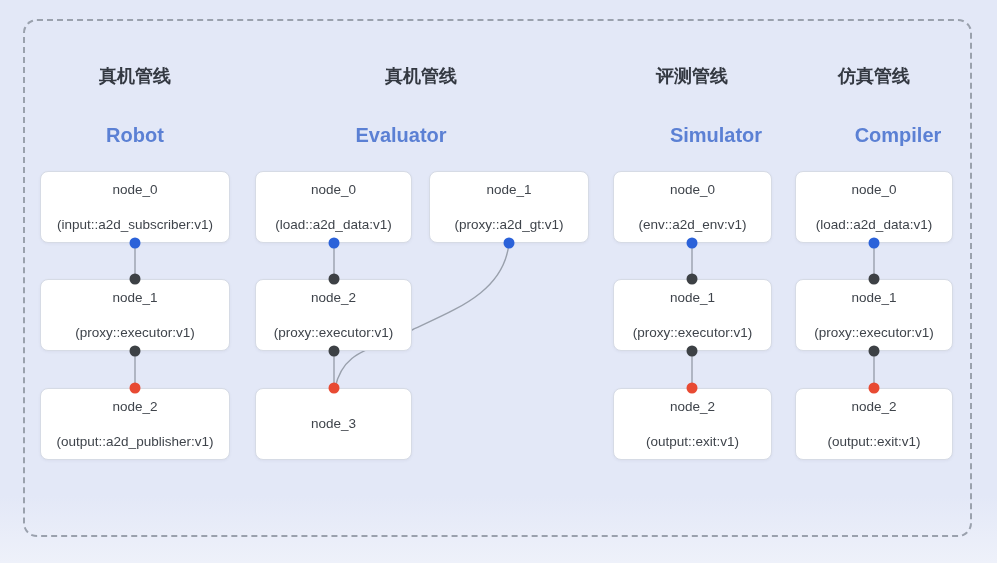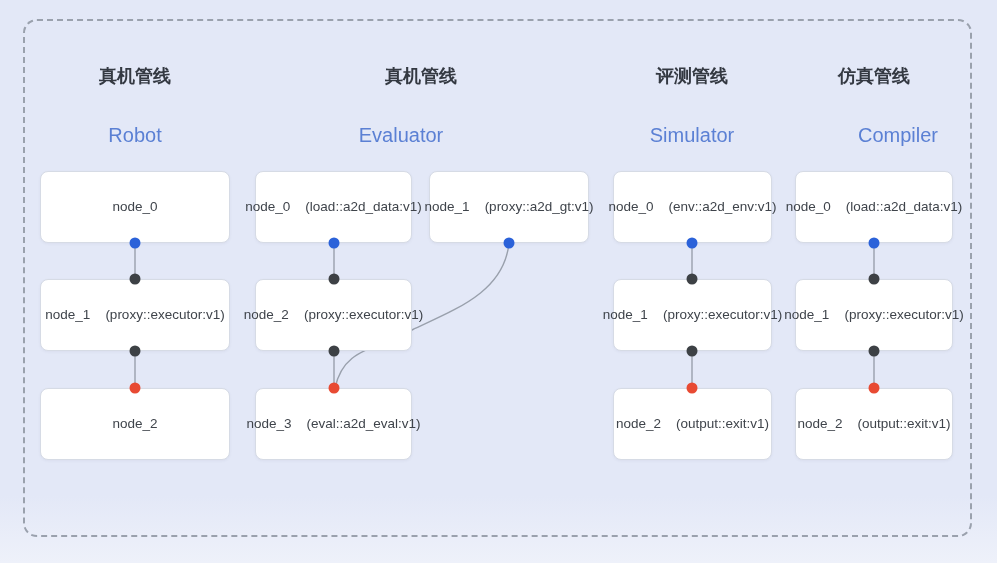--- a/index.html
+++ b/index.html
@@ -13,33 +13,33 @@
   .frame{
     position:absolute;left:23px;top:19px;width:949px;height:518px;
     box-sizing:border-box;border:2px dashed #9aa1ad;border-radius:14px;
   }
   svg.edges{position:absolute;left:0;top:0;z-index:1;}
   .edge{fill:none;stroke:#99a0ac;stroke-width:1.4px;}
   .node{
     position:absolute;height:72px;box-sizing:border-box;z-index:2;
     background:#ffffff;border:1px solid #d6dbe5;border-radius:8px;
     box-shadow:0 1px 3px rgba(60,70,100,0.06);
-    display:flex;align-items:center;justify-content:center;
+    display:flex;flex-direction:column;align-items:center;justify-content:center;
     gap:15px;
   }
   .nname,.ntype{
     font-size:13.5px;line-height:20px;color:#3f444b;text-align:center;white-space:nowrap;
   }
   .hcn{
     position:absolute;top:64px;transform:translateX(-50%);
     font-size:18px;font-weight:700;color:#343942;white-space:nowrap;z-index:2;
   }
   .hen{
     position:absolute;top:124px;transform:translateX(-50%);
-    font-size:20px;font-weight:400;color:#5b80d4;white-space:nowrap;z-index:2;
+    font-size:20px;font-weight:700;color:#5b80d4;white-space:nowrap;z-index:2;
   }
   .dot{
     position:absolute;width:11px;height:11px;border-radius:50%;
     transform:translate(-50%,-50%);z-index:3;
   }
   .dot.blue{background:#2b62d9;}
   .dot.dark{background:#3d4145;}
   .dot.red{background:#e84a33;}
 </style>
 </head>
@@ -63,50 +63,51 @@
 
     <path class="edge" d="M874 243 L874 279"></path>
     <path class="edge" d="M874 351 L874 388"></path>
   </svg>
 
   <div class="hcn" style="left:135px">真机管线</div>
   <div class="hen" style="left:135px">Robot</div>
   <div class="hcn" style="left:421px">真机管线</div>
   <div class="hen" style="left:401px">Evaluator</div>
   <div class="hcn" style="left:692px">评测管线</div>
-  <div class="hen" style="left:692px">Simulator</div>
+  <div class="hen" style="left:716px">Simulator</div>
   <div class="hcn" style="left:874px">仿真管线</div>
   <div class="hen" style="left:898px">Compiler</div>
 
   <div class="node" style="left:40px;top:171px;width:190px">
     <div class="nname">node_0</div>
+    <div class="ntype">(input::a2d_subscriber:v1)</div>
   </div>
   <div class="node" style="left:40px;top:279px;width:190px">
     <div class="nname">node_1</div>
     <div class="ntype">(proxy::executor:v1)</div>
   </div>
   <div class="node" style="left:40px;top:388px;width:190px">
     <div class="nname">node_2</div>
+    <div class="ntype">(output::a2d_publisher:v1)</div>
   </div>
 
   <div class="node" style="left:255px;top:171px;width:157px">
     <div class="nname">node_0</div>
     <div class="ntype">(load::a2d_data:v1)</div>
   </div>
   <div class="node" style="left:429px;top:171px;width:160px">
     <div class="nname">node_1</div>
     <div class="ntype">(proxy::a2d_gt:v1)</div>
   </div>
   <div class="node" style="left:255px;top:279px;width:157px">
     <div class="nname">node_2</div>
     <div class="ntype">(proxy::executor:v1)</div>
   </div>
   <div class="node" style="left:255px;top:388px;width:157px">
     <div class="nname">node_3</div>
-    <div class="ntype">(eval::a2d_eval:v1)</div>
   </div>
 
   <div class="node" style="left:613px;top:171px;width:159px">
     <div class="nname">node_0</div>
     <div class="ntype">(env::a2d_env:v1)</div>
   </div>
   <div class="node" style="left:613px;top:279px;width:159px">
     <div class="nname">node_1</div>
     <div class="ntype">(proxy::executor:v1)</div>
   </div>

